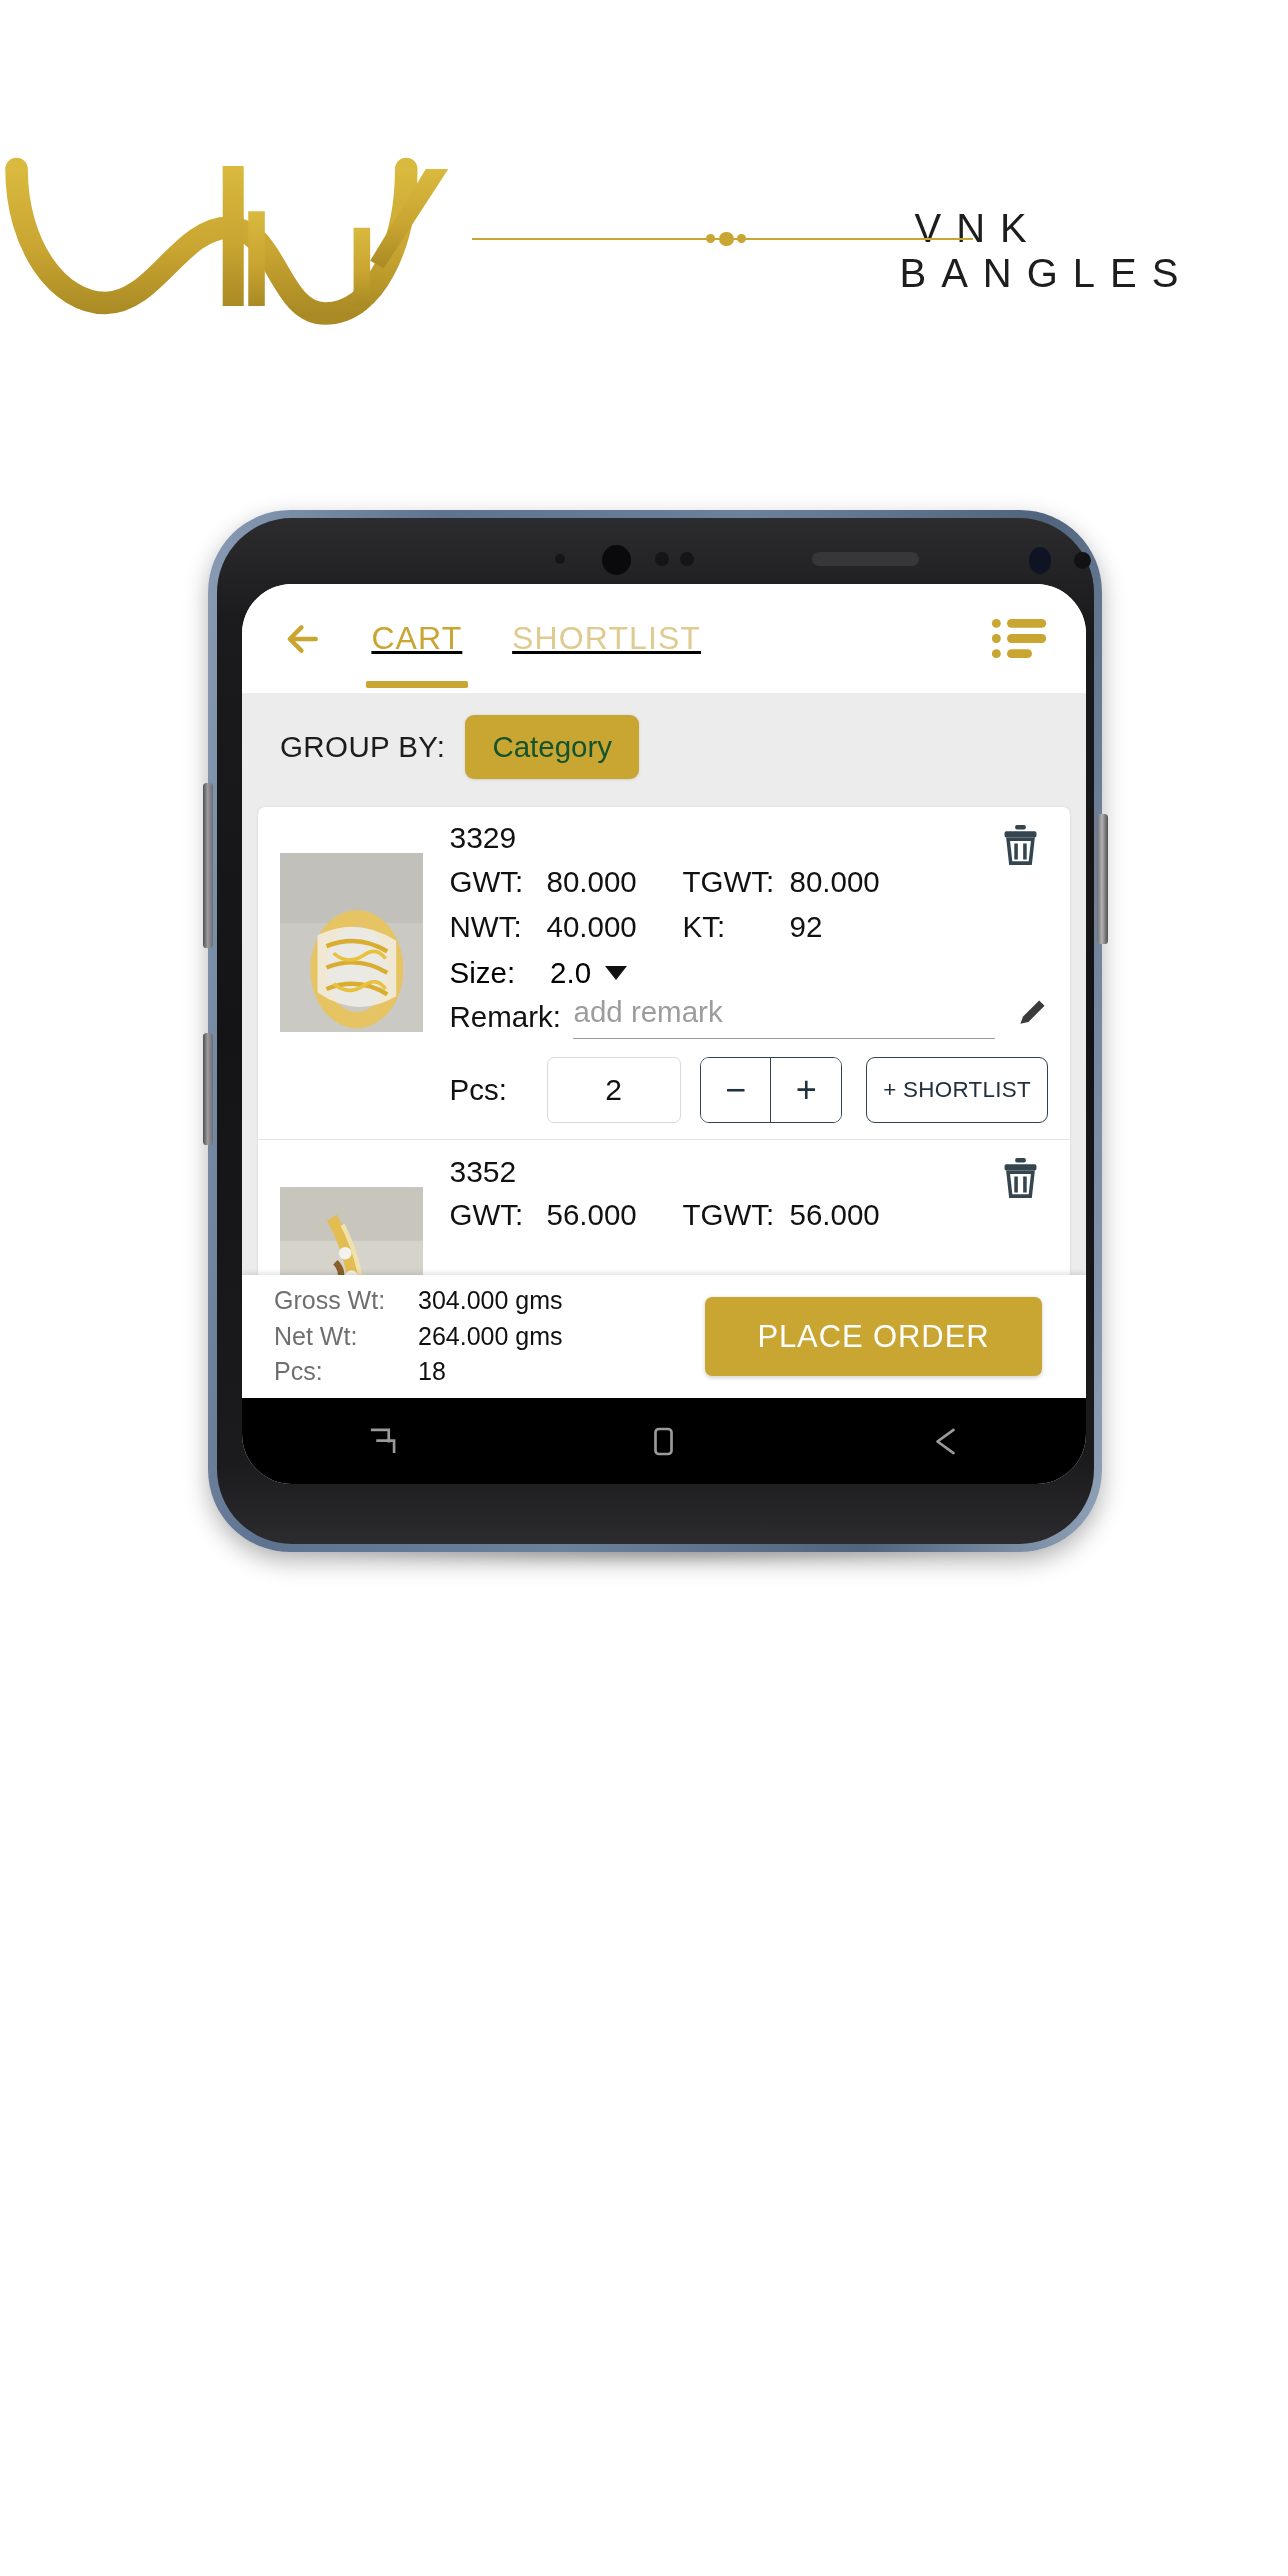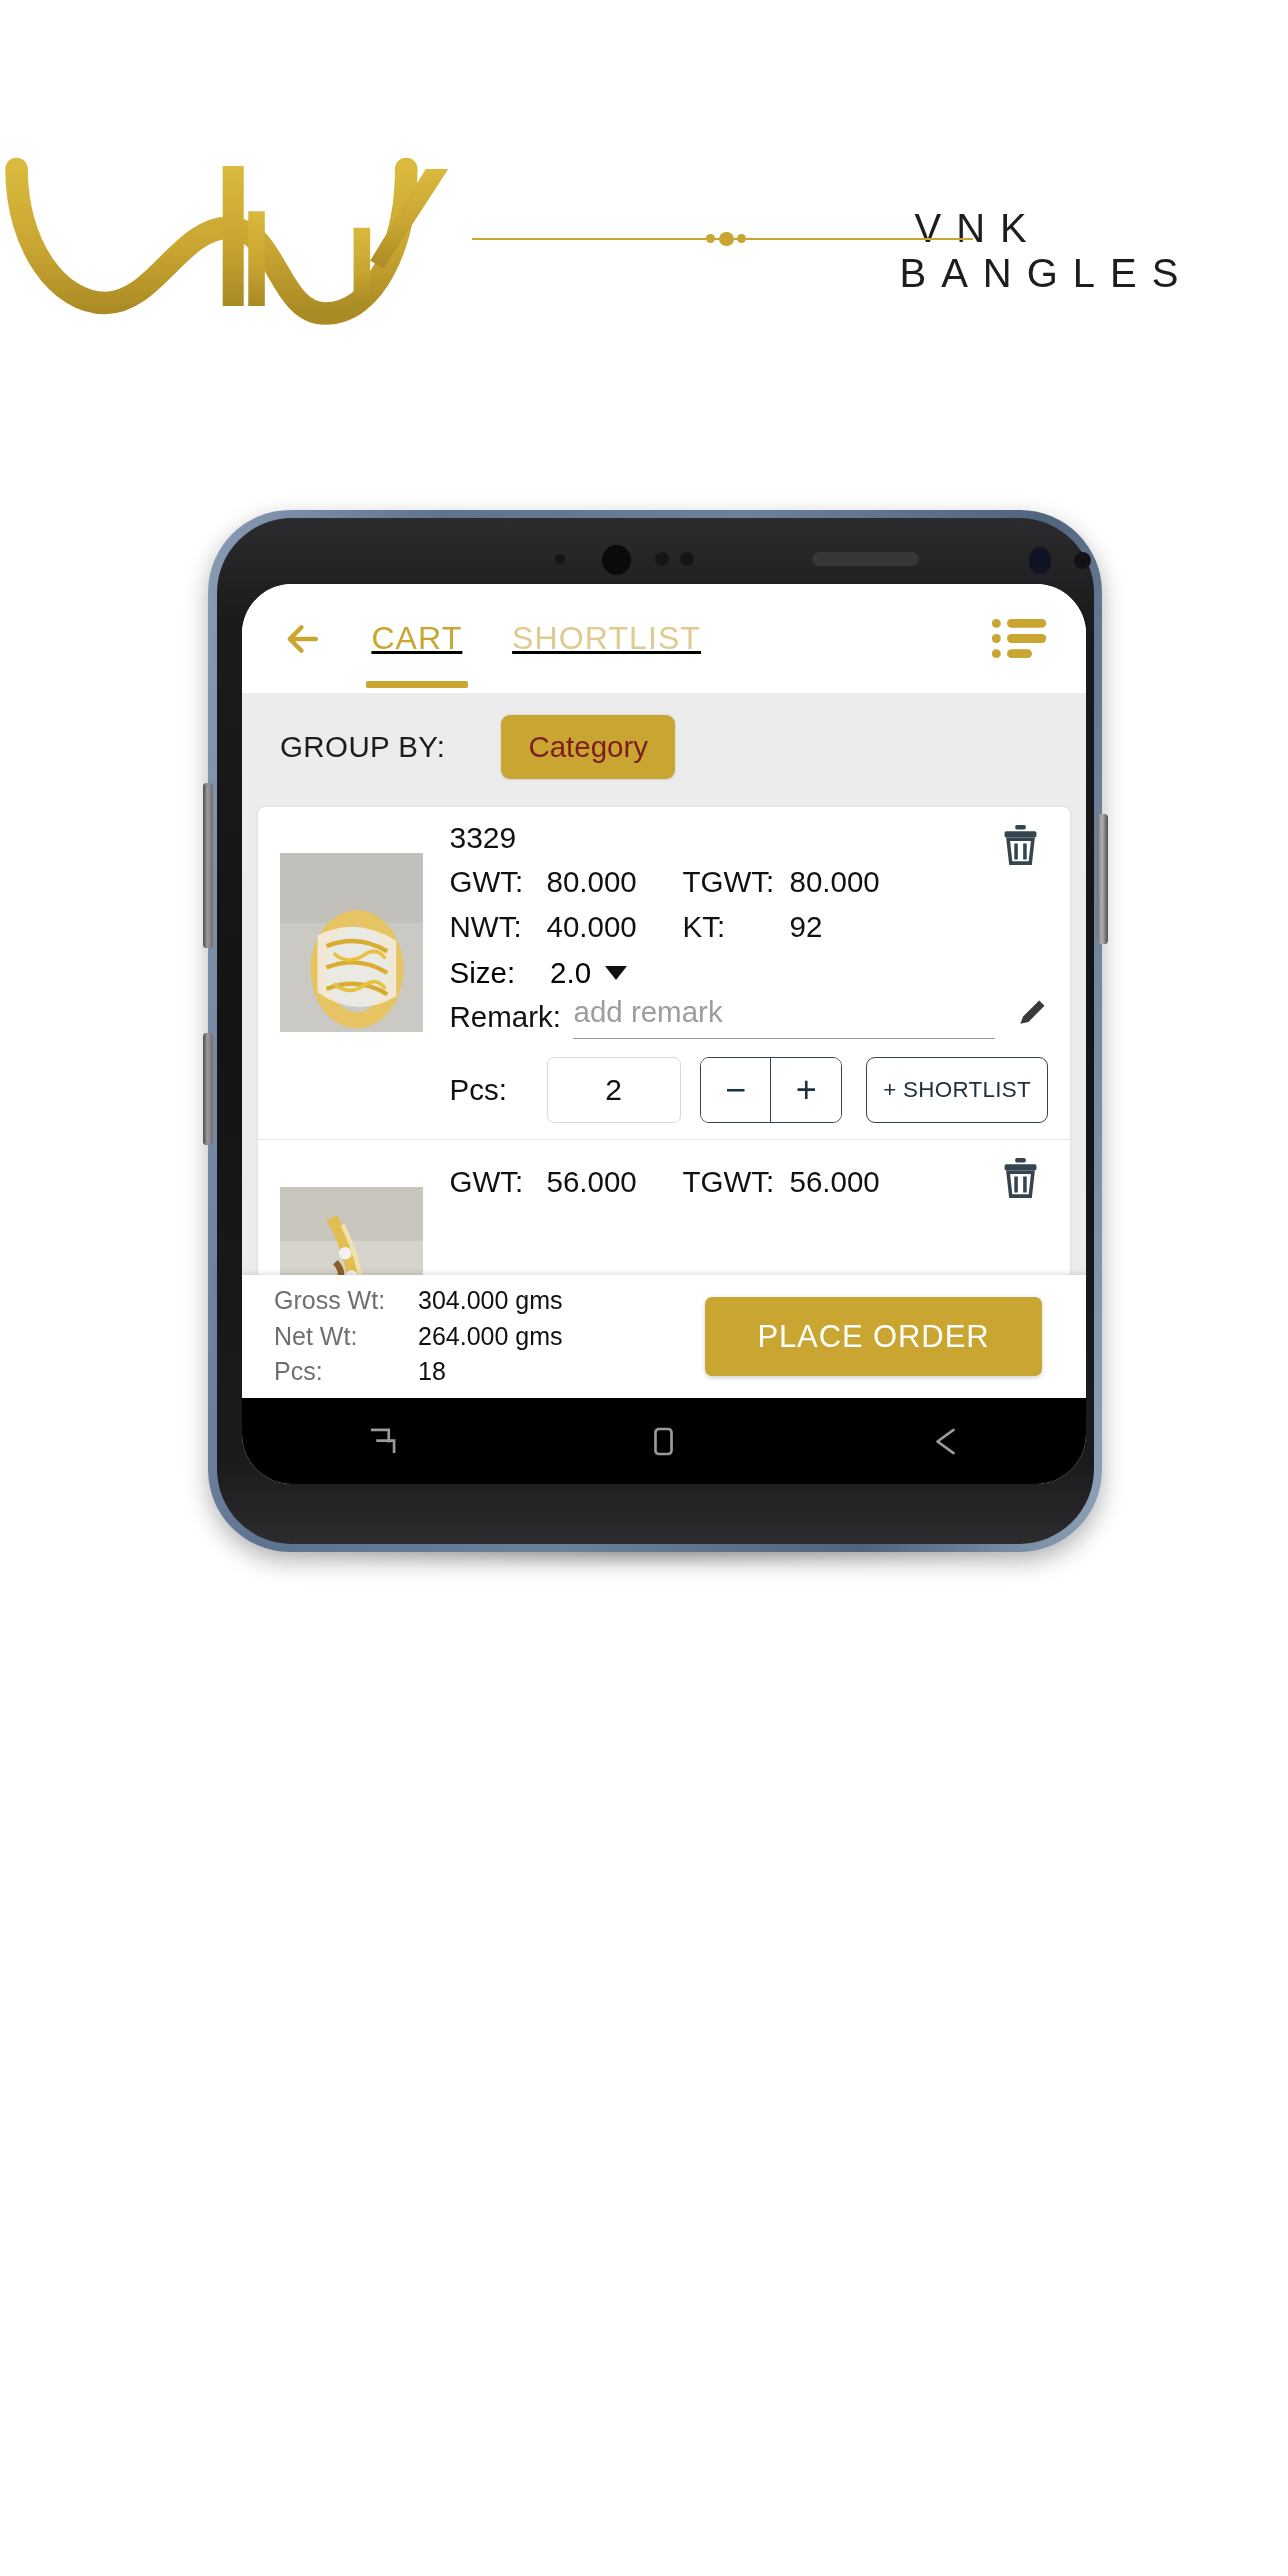--- a/index.html
+++ b/index.html
@@ -111,21 +111,21 @@
   .tab.inactive { color: #dfcb8f; margin-left: 39px; }
   .menu-icon { margin-left: auto; width: 57px; height: 47px; cursor: pointer; }
 
   
   .groupby-bar {
     background: #ececec; height: 107px;
     display: flex; align-items: center; padding: 0 0 0 38px;
   }
   .groupby-label { font-size: 29.5px; color: #1c1c1c; letter-spacing: 0.4px; }
   .groupby-chip {
-    margin-left: 56px; background: #c9a531; color: #7f1d1d;
+    margin-left: 20px; background: #c9a531; color: #14532d;
     font-size: 29.5px; border-radius: 9px; padding: 15px 27px;
     cursor: pointer; box-shadow: 0 0.9px 2.7px rgba(0,0,0,0.12);
   }
 
   
   .list-area {
     background: #ececec; height: 537px; padding: 7.2px 16px 0 16px; overflow: hidden;
     position: relative;
   }
   .group-card {
@@ -371,20 +371,21 @@
                   <path d="M58 34 q34 60 26 140" stroke="#e3bd52" stroke-width="13" fill="none"></path>
                   <path d="M70 42 q30 58 22 130" stroke="#f0e2ae" stroke-width="5" fill="none"></path>
                   <circle cx="73" cy="74" r="7" fill="#f4f2ee"></circle>
                   <circle cx="80" cy="100" r="7" fill="#f4f2ee"></circle>
                   <circle cx="84" cy="126" r="7" fill="#f4f2ee"></circle>
                   <circle cx="86" cy="152" r="7" fill="#f4f2ee"></circle>
                   <path d="M62 84 q10 10 4 22" stroke="#8a5f2a" stroke-width="7" fill="none"></path>
                 </svg>
               </div>
               <div class="pinfo">
+                <div class="pcode">3352</div>
                 <svg class="trash" viewBox="0 0 44 48">
                   <rect x="16" y="2" width="12" height="5" rx="2" fill="#34454f"></rect>
                   <rect x="4" y="9" width="36" height="7" rx="2" fill="#34454f"></rect>
                   <path d="M8 18 h28 l-3 27 h-22 z" fill="none" stroke="#34454f" stroke-width="4"></path>
                   <path d="M17 23 v18 M27 23 v18" stroke="#34454f" stroke-width="4"></path>
                 </svg>
                 <div class="spec-row">
                   <div class="spec-a">
                     <span class="k">GWT:</span>
                     <span>56.000</span>

